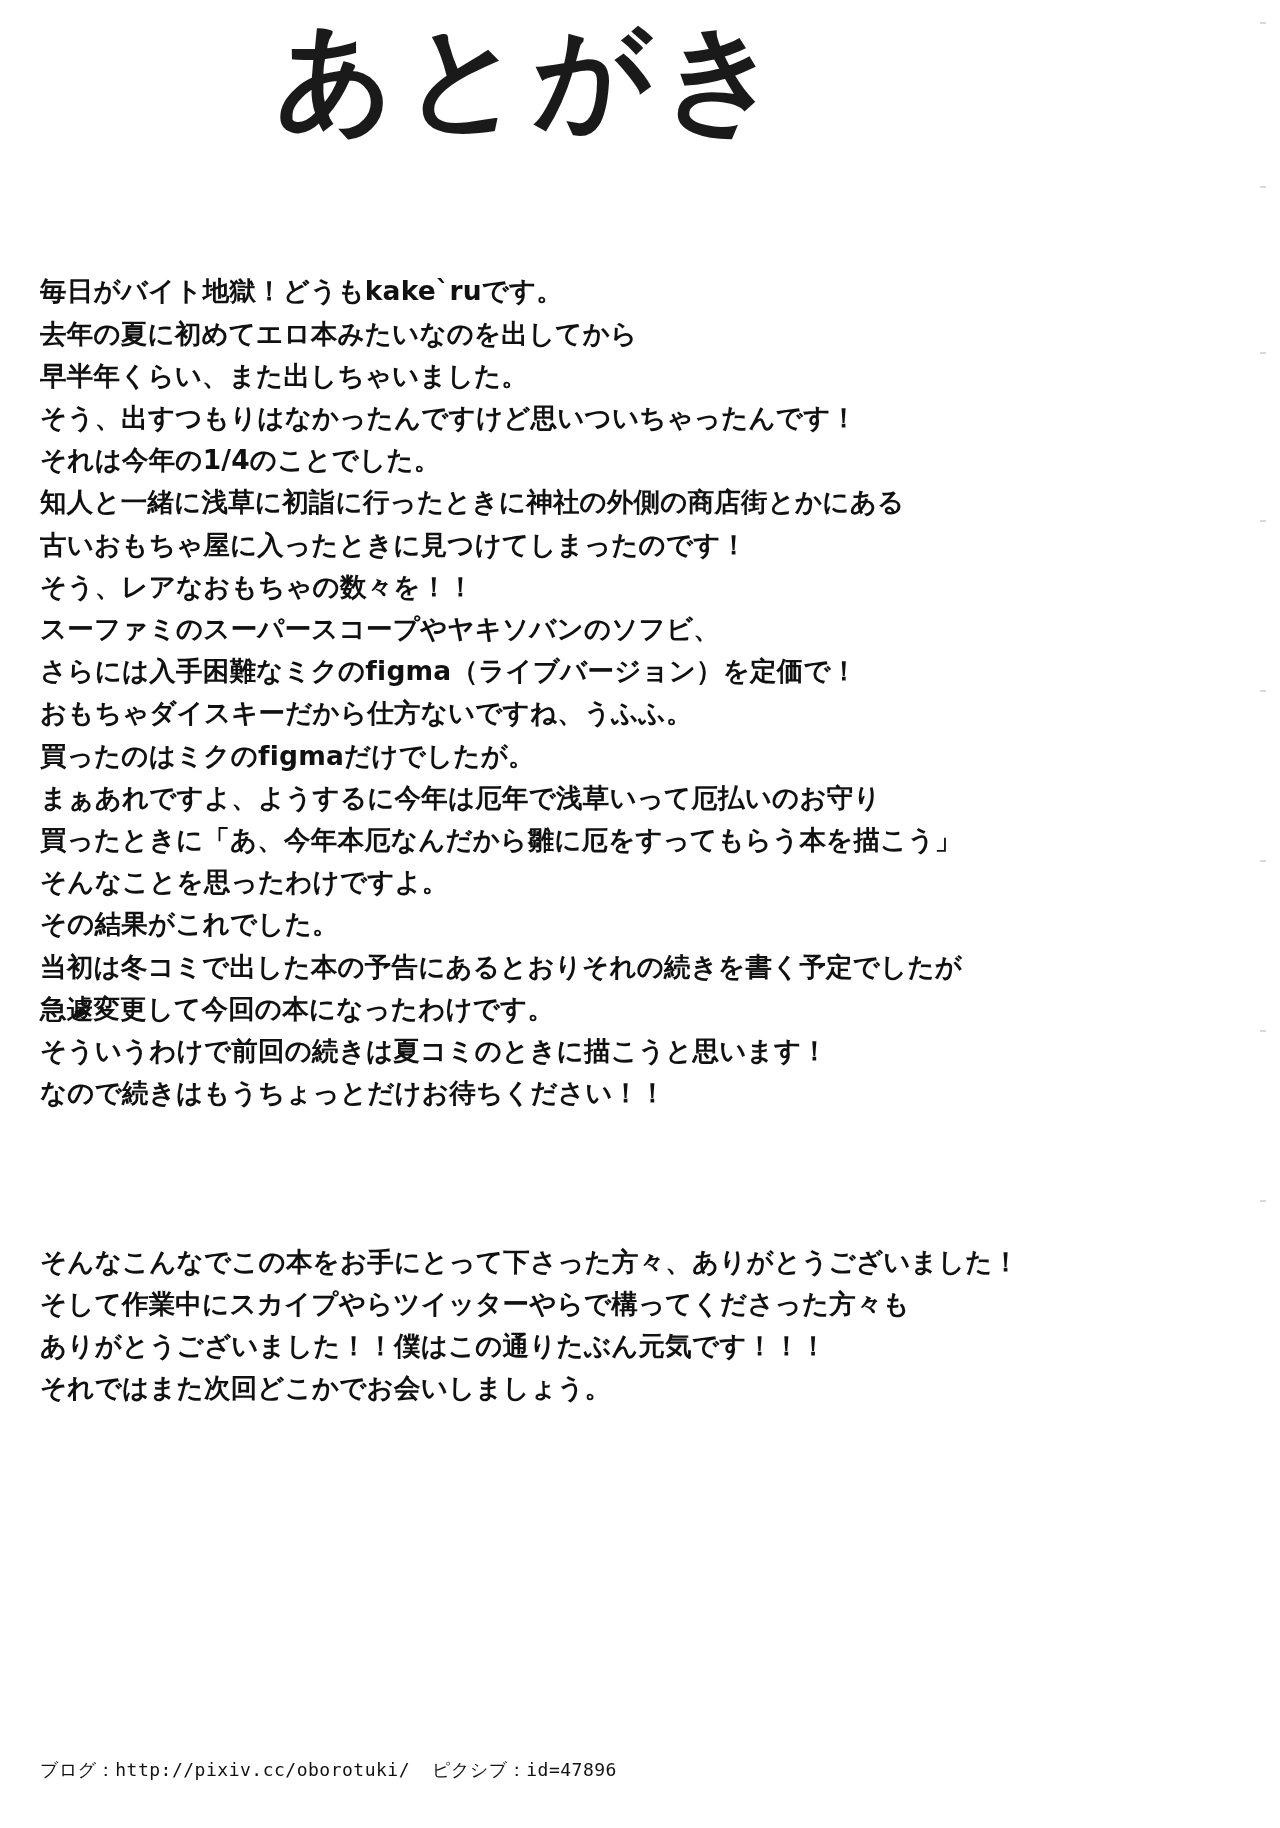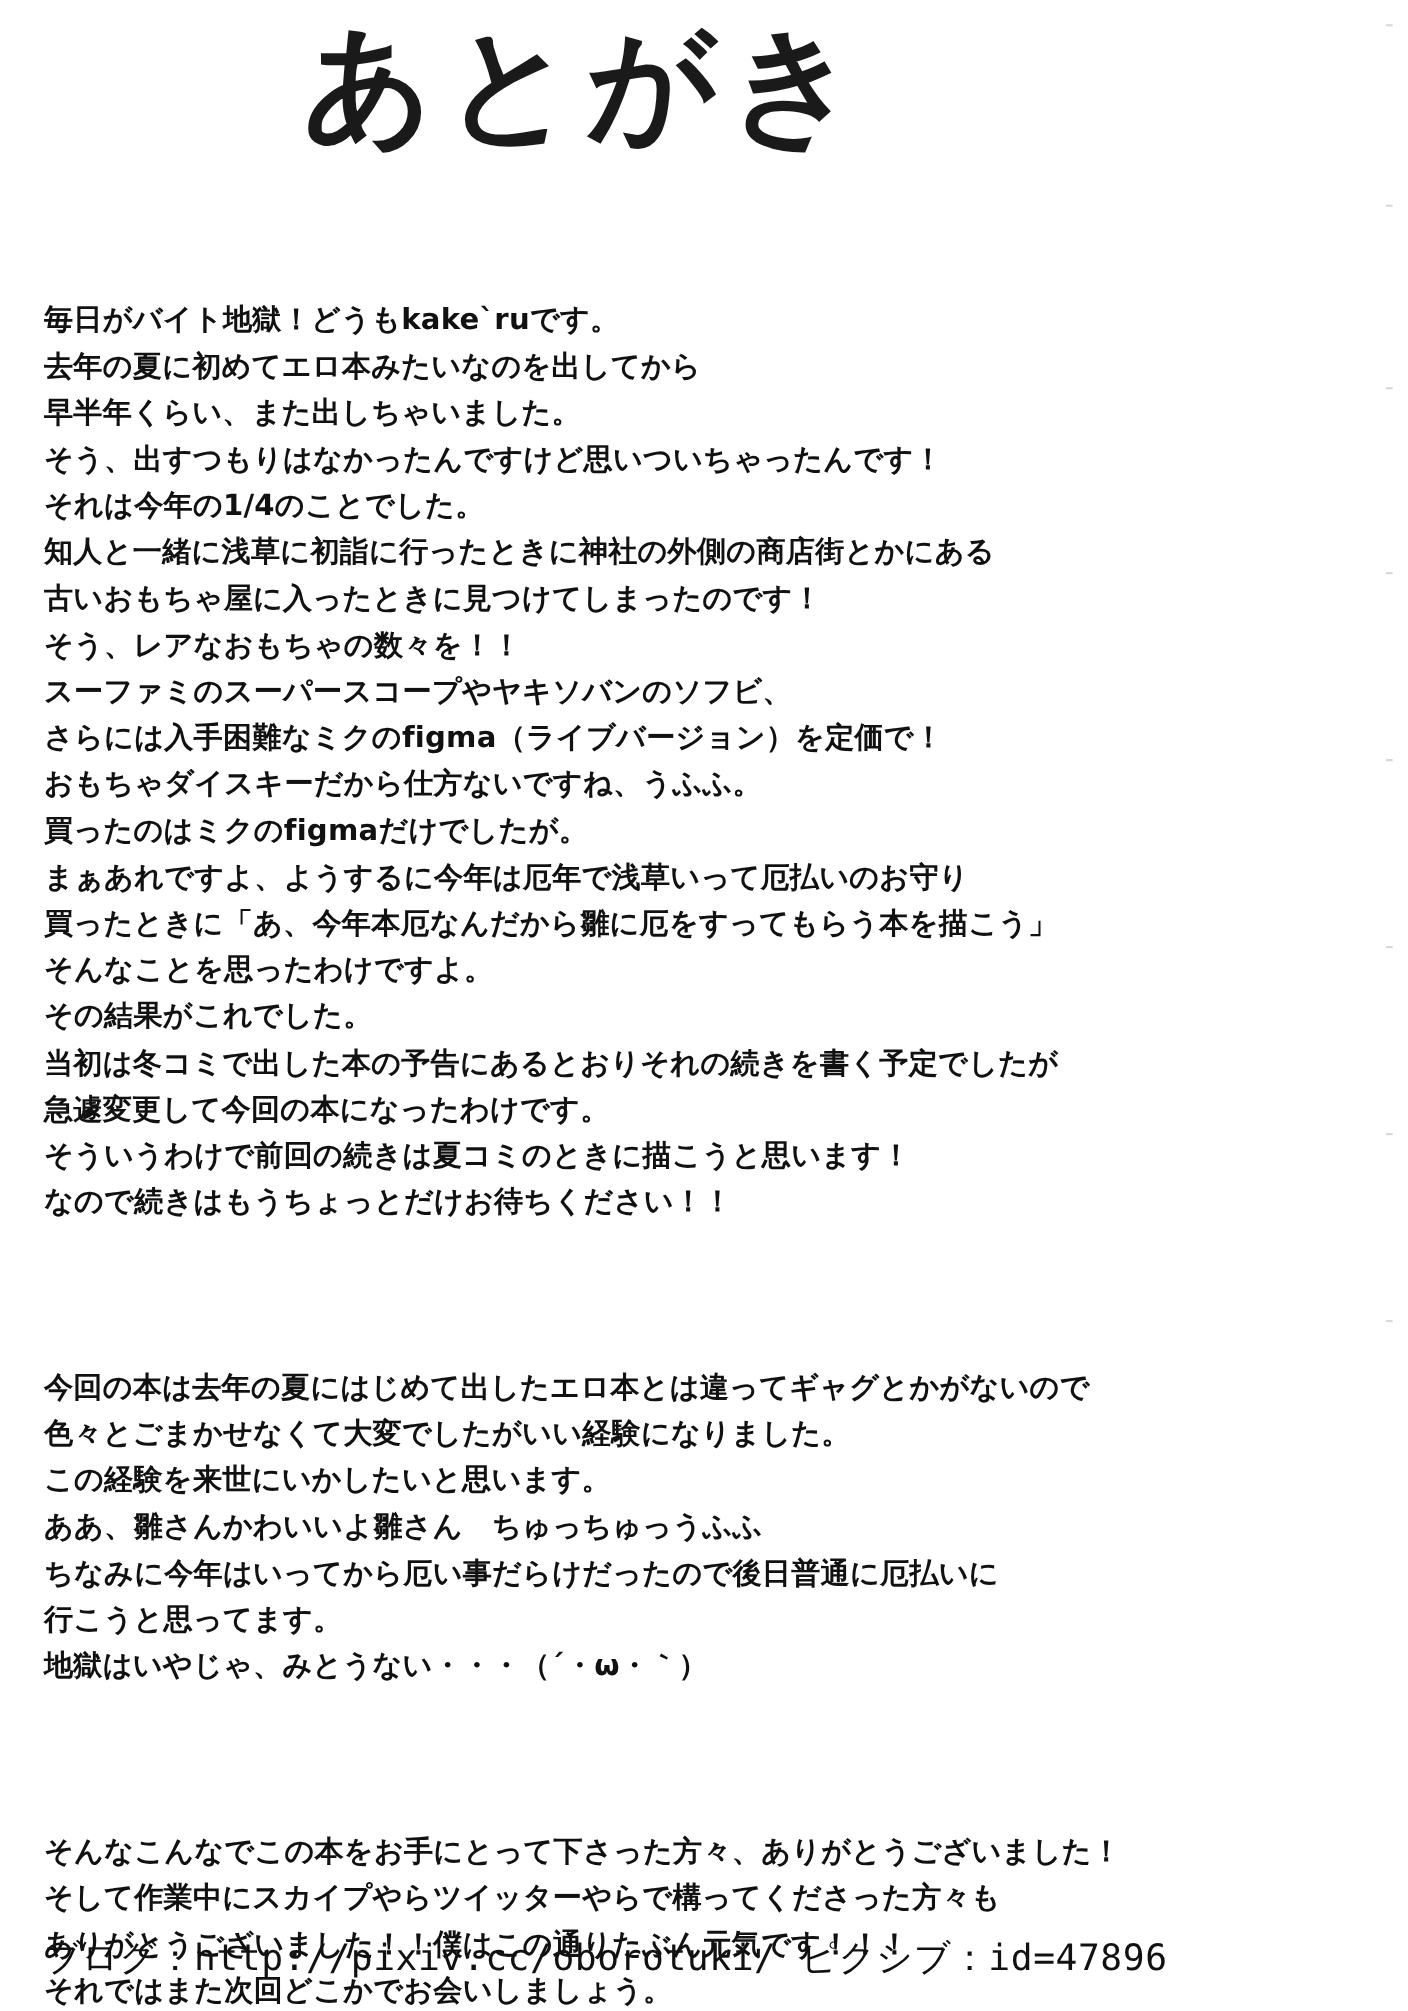--- a/index.html
+++ b/index.html
@@ -60,21 +60,21 @@
     margin: 0 0 42px 0;
     white-space: pre-wrap;
     font-weight: bold;
   }
   .para:last-child { margin-bottom: 0; }
   .footer {
     position: absolute;
     left: 40px;
     top: 1758px;
     font-family: "DejaVu Sans Mono", monospace;
-    font-size: 33px;
+    font-size: 18px;
     letter-spacing: 0.5px;
     color: #111111;
   }
   .footer .gap { display: inline-block; width: 22px; }
 </style>
 </head>
 <body>
 
 <div class="page">
 
@@ -103,27 +103,20 @@
 おもちゃダイスキーだから仕方ないですね、うふふ。
 買ったのはミクのfigmaだけでしたが。
 まぁあれですよ、ようするに今年は厄年で浅草いって厄払いのお守り
 買ったときに「あ、今年本厄なんだから雛に厄をすってもらう本を描こう」
 そんなことを思ったわけですよ。
 その結果がこれでした。
 当初は冬コミで出した本の予告にあるとおりそれの続きを書く予定でしたが
 急遽変更して今回の本になったわけです。
 そういうわけで前回の続きは夏コミのときに描こうと思います！
 なので続きはもうちょっとだけお待ちください！！</p>
-    <p class="para">今回の本は去年の夏にはじめて出したエロ本とは違ってギャグとかがないので
-色々とごまかせなくて大変でしたがいい経験になりました。
-この経験を来世にいかしたいと思います。
-ああ、雛さんかわいいよ雛さん　ちゅっちゅっうふふ
-ちなみに今年はいってから厄い事だらけだったので後日普通に厄払いに
-行こうと思ってます。
-地獄はいやじゃ、みとうない・・・（´・ω・｀）</p>
     <p class="para">そんなこんなでこの本をお手にとって下さった方々、ありがとうございました！
 そして作業中にスカイプやらツイッターやらで構ってくださった方々も
 ありがとうございました！！僕はこの通りたぶん元気です！！！
 それではまた次回どこかでお会いしましょう。</p>
   </div>
 
   <div class="footer">
     <span>ブログ：http://pixiv.cc/oborotuki/</span><span class="gap"></span><span>ピクシブ：id=47896</span>
   </div>
 

